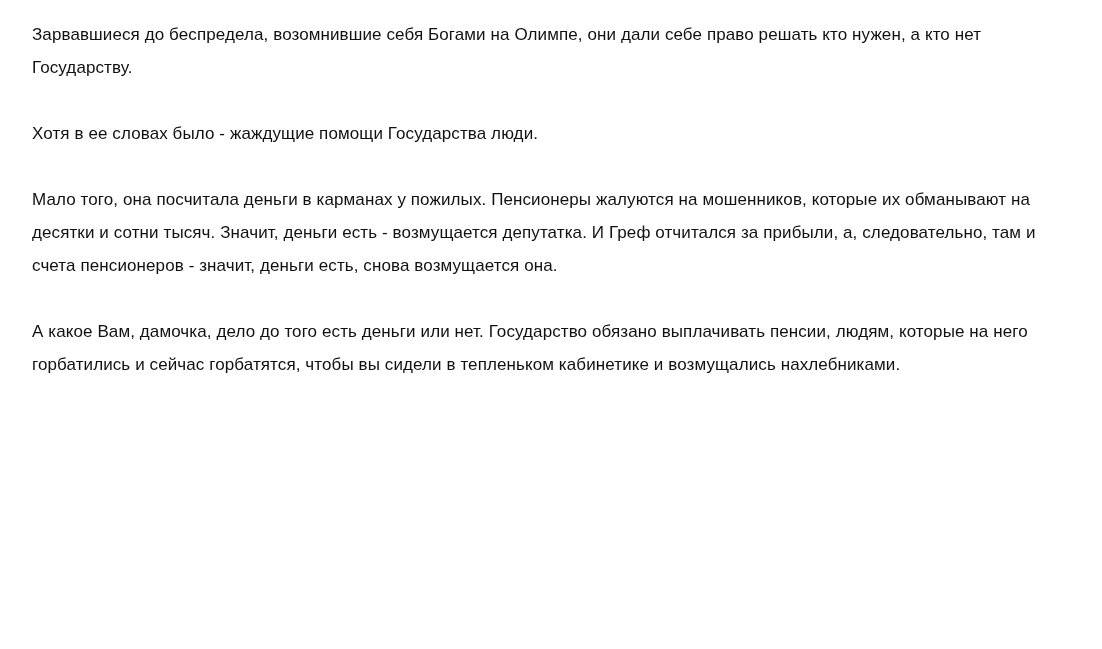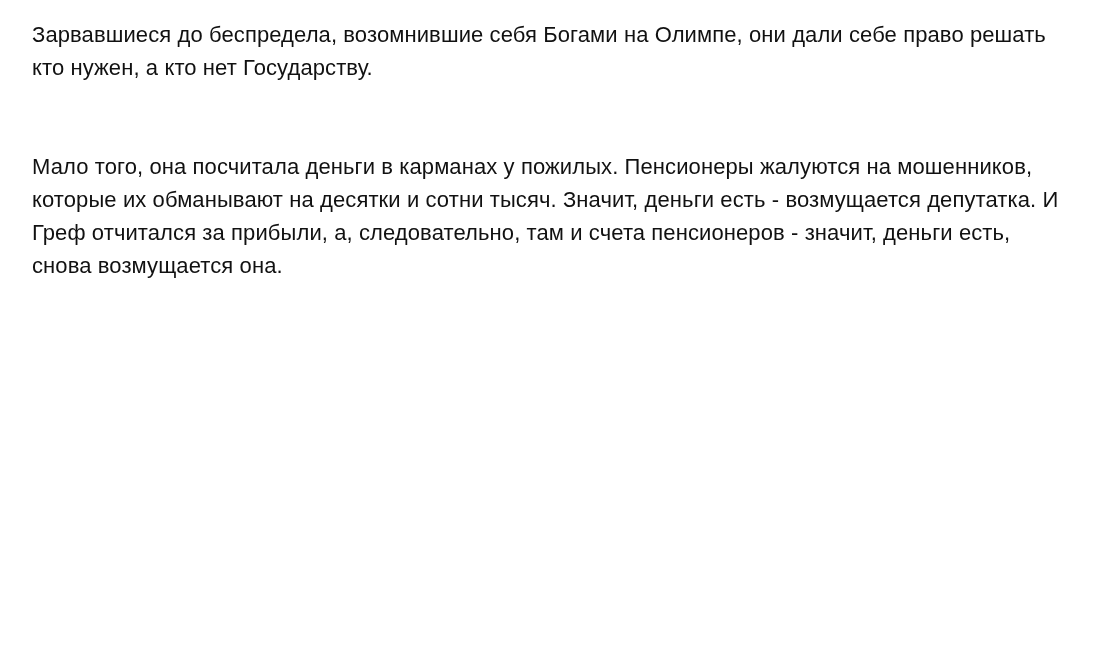--- a/index.html
+++ b/index.html
@@ -15,21 +15,21 @@
     color: #000000;
   }
   .doc {
     box-sizing: border-box;
     width: 1102px;
     height: 649px;
     padding: 18px 30px 10px 32px;
     background: #ffffff;
   }
   .para {
-    font-size: 22px;
+    font-size: 17px;
     line-height: 33px;
     color: #111111;
     margin: 0;
     letter-spacing: 0.1px;
     white-space: pre-wrap;
   }
   .gap {
     height: 33px;
   }
   .gap-small {
@@ -41,21 +41,23 @@
 
 <div class="doc">
 
   <p class="para">Зарвавшиеся до беспредела, возомнившие себя Богами на Олимпе, они дали себе право решать кто нужен, а кто нет Государству.</p>
 
   <div class="gap"></div>
 
 
   <div class="gap-small"></div>
 
+  <p class="para">Хотя в ее словах было - жаждущие помощи Государства люди.</p>
 
   <div class="gap"></div>
 
   <p class="para">Мало того, она посчитала деньги в карманах у пожилых. Пенсионеры жалуются на мошенников, которые их обманывают на десятки и сотни тысяч. Значит, деньги есть - возмущается депутатка. И Греф отчитался за прибыли, а, следовательно, там и счета пенсионеров - значит, деньги есть, снова возмущается она.</p>
 
   <div class="gap"></div>
 
+  <p class="para">А какое Вам, дамочка, дело до того есть деньги или нет. Государство обязано выплачивать пенсии, людям, которые на него горбатились и сейчас горбатятся, чтобы вы сидели в тепленьком кабинетике и возмущались нахлебниками.</p>
 
 </div>
 
 </body></html>

